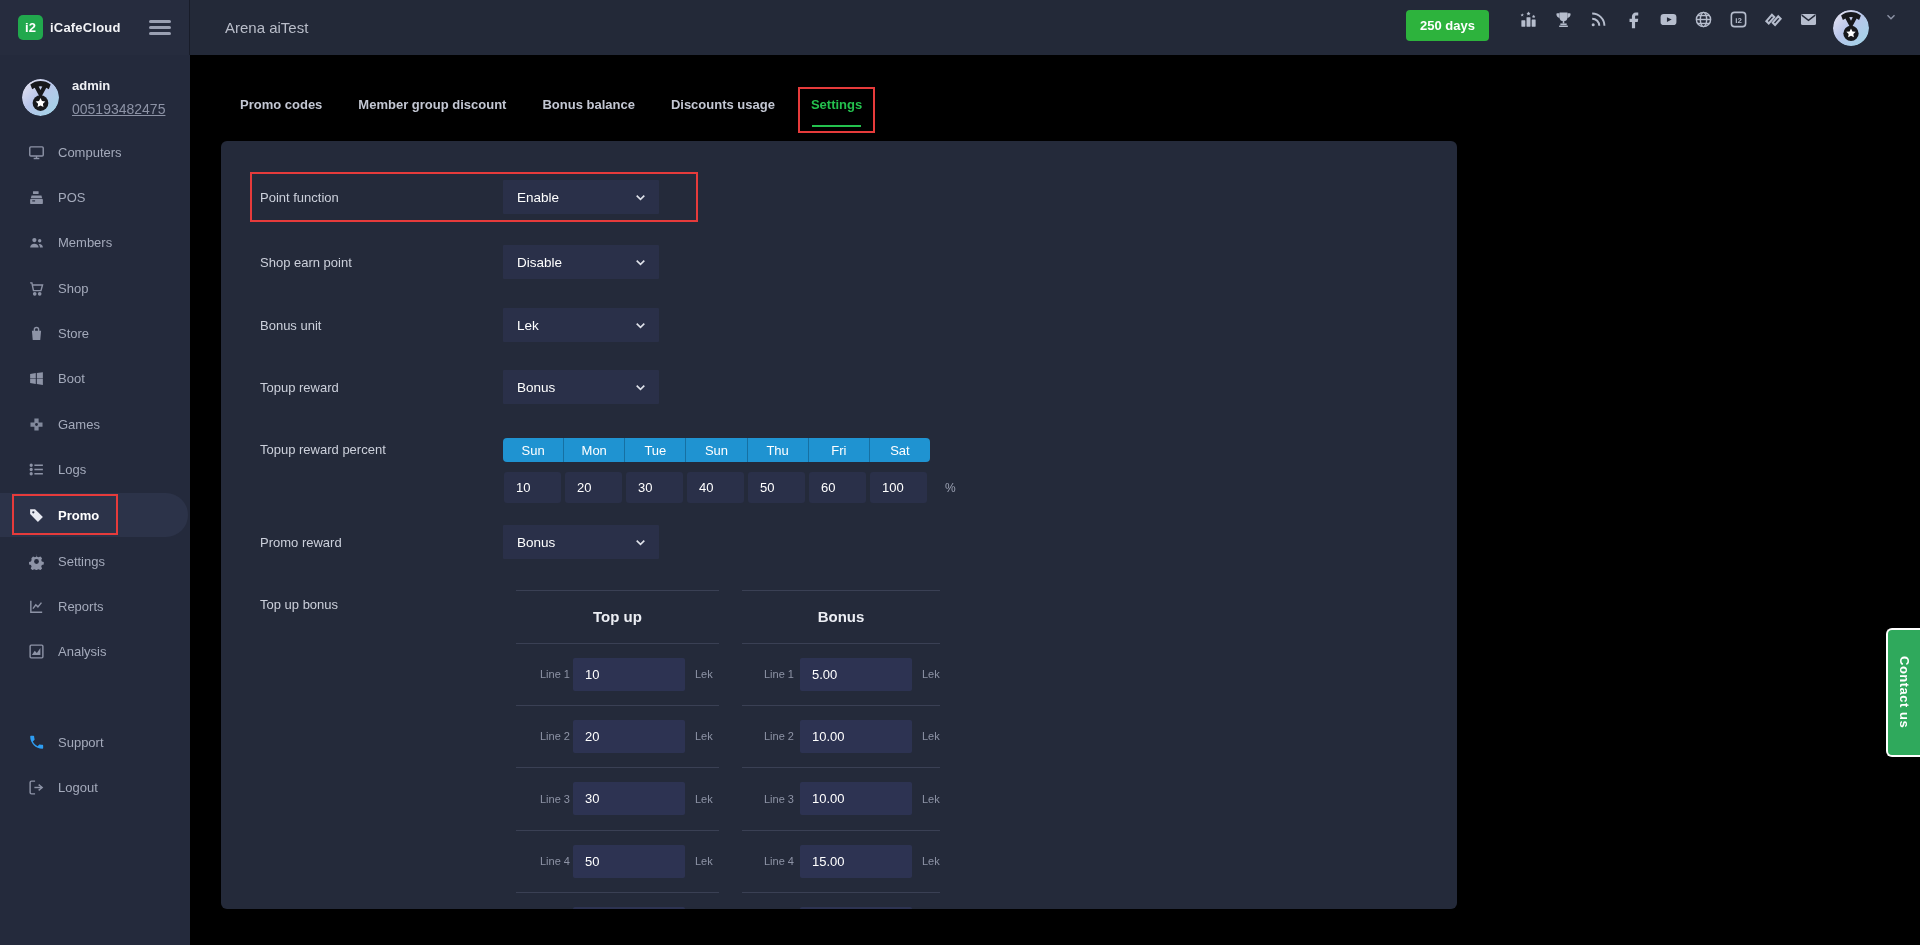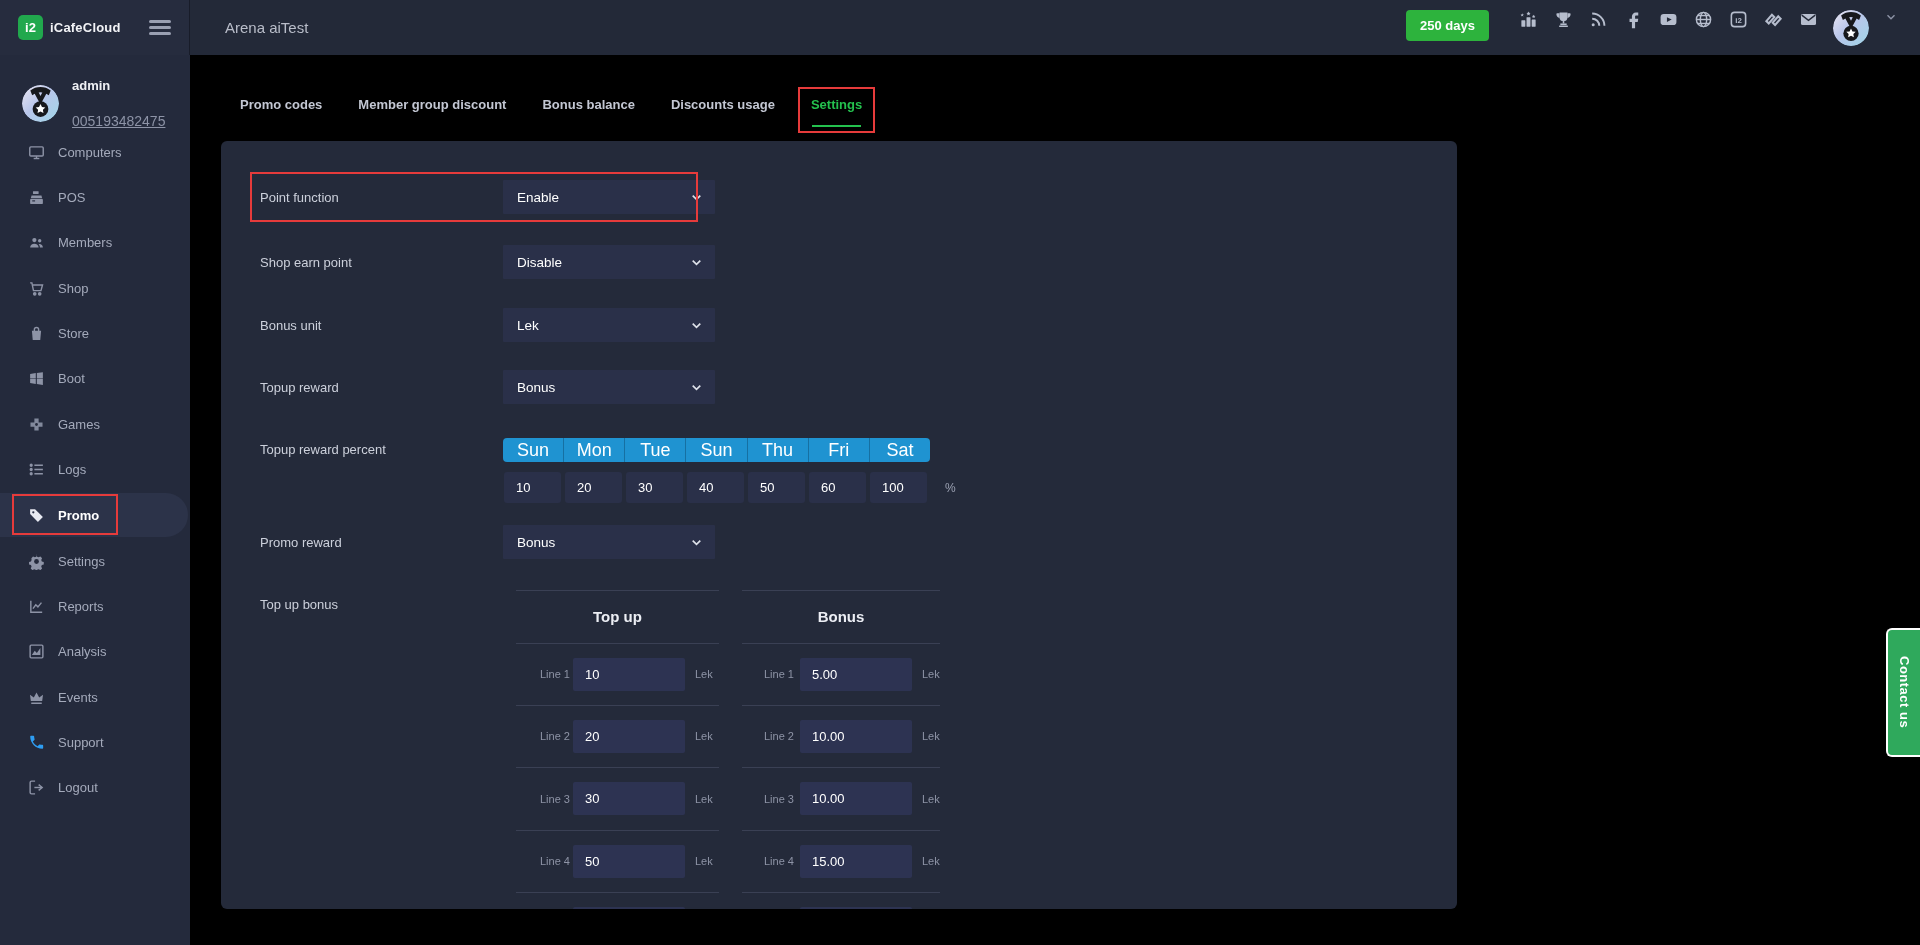--- a/index.html
+++ b/index.html
@@ -21,21 +21,21 @@
   .days-badge { background:#2db33d; color:#fff; font-size:13px; font-weight:bold; padding:8px 14px; border-radius:4px; margin-right:14px; cursor:pointer; }
   .tbicon { width:20px; height:20px; color:#b6bdcd; display:flex; align-items:center; justify-content:center; cursor:pointer; }
   .tbicon svg { width:19px; height:19px; }
   .avatar { width:36px; height:36px; border-radius:50%; overflow:hidden; cursor:pointer; flex-shrink:0; }
   .chev { color:#8d93a6; cursor:pointer; }
 
   
   .sidebar { position:absolute; top:55px; left:0; width:190px; height:890px; background:#242a3c; z-index:4; }
   .userbox { position:absolute; top:23px; left:22px; display:flex; align-items:center; gap:13px; }
   .userbox .avatar { width:37px; height:37px; }
-  .uname { font-size:13px; font-weight:bold; color:#f0f1f5; margin-bottom:20px; }
+  .uname { font-size:13px; font-weight:bold; color:#f0f1f5; margin-bottom:8px; }
   .uid { font-size:14px; color:#8d93a6;text-decoration:underline; }
   .nav-item { position:absolute; left:0; width:190px; height:44px; display:flex; align-items:center; padding-left:28px; cursor:pointer; }
   .nav-item .nicon { width:17px; height:17px; color:#8d93a6; margin-right:13px; display:flex; align-items:center; justify-content:center; }
   .nav-item .nicon svg { width:17px; height:17px; }
   .nav-item .nlabel { font-size:13px; color:#a4aabb; }
   .nav-item.active { background:#2c3349; border-radius:0 24px 24px 0; width:188px; }
   .nav-item.active .nlabel { color:#fff; font-weight:bold; }
   .nav-item.active .nicon { color:#e8eaf2; }
   .nicon.blue { color:#2e9df2 !important; }
   .promo-annotation { position:absolute; left:12px; top:1px; width:106px; height:41px; border:2px solid #e63b3b; pointer-events:none; }
@@ -44,28 +44,28 @@
   .main { position:absolute; left:190px; top:55px; right:0; bottom:0; background:#000000; }
   .tabs { position:absolute; left:50px; top:40px; display:flex; gap:36px; }
   .tab { font-size:13px; font-weight:bold; color:#c3c7d3; line-height:20px; cursor:pointer; position:relative; }
   .tab.active { color:#24c14e; }
   .tab.active::after { content:""; position:absolute; left:1px; right:1px; bottom:-12px; height:2px; background:#24c14e; }
   .tab-annotation { position:absolute; left:-13px; right:-13px; top:-8px; bottom:-18px; border:2px solid #e63b3b; pointer-events:none; }
 
   .card { position:absolute; left:31px; top:86px; width:1236px; height:768px; background:#242a3a; border-radius:6px; overflow:hidden; }
   .frow { position:absolute; left:39px; height:34px; display:flex; align-items:center; }
   .flabel { width:243px; font-size:13px; color:#ccd0db; flex-shrink:0; }
-  .select { width:212px; height:34px; background:#2a3049; border-radius:1px; display:flex; align-items:center; padding:0 12px 0 14px; cursor:pointer; }
+  .select { width:156px; height:34px; background:#2a3049; border-radius:1px; display:flex; align-items:center; padding:0 12px 0 14px; cursor:pointer; }
   .select .selval { font-size:13.5px; color:#fff; flex:1; }
   .select svg { width:13px; height:13px; color:#dfe2ea; }
   .pf-annotation { position:absolute; left:29px; top:31px; width:448px; height:50px; border:2px solid #e63b3b; pointer-events:none; z-index:3; }
 
   .week-label { position:absolute; left:39px; top:291px; height:34px; display:flex; align-items:center; font-size:13px; color:#ccd0db; }
   .week-header { position:absolute; left:282px; top:297px; width:427px; height:24px; display:flex; background:#1f93d1; border-radius:4px; overflow:hidden; }
-  .wday { flex:1; display:flex; align-items:center; justify-content:center; font-size:18px; color:#fff; border-right:1px solid rgba(12,70,104,.45); }
+  .wday { flex:1; display:flex; align-items:center; justify-content:center; font-size:13px; color:#fff; border-right:1px solid rgba(12,70,104,.45); }
   .wday:last-child { border-right:none; }
   .week-inputs { position:absolute; left:283px; top:331px; display:flex; gap:4px; }
   .winput { width:57px; height:31px; background:#2a3049; border:none; border-radius:3px; color:#fff; font-size:13px; padding-left:12px; font-family:inherit; }
   .pct { position:absolute; left:724px; top:331px; height:31px; display:flex; align-items:center; font-size:12px; color:#9ba1b2; }
 
   .tub-label { position:absolute; left:39px; top:456px; font-size:13px; color:#ccd0db; }
   .ttable { position:absolute; top:443px; }
   .ttable .sep { position:absolute; left:0; right:0; height:1px; background:#3a4054; }
   .thead { position:absolute; left:0; right:0; top:6px; height:53px; display:flex; align-items:center; justify-content:center; font-size:15px; font-weight:bold; color:#eceef4; }
   .trow { position:absolute; left:0; right:0; height:62px; display:flex; align-items:center; }
@@ -321,29 +321,20 @@
     </div>
     <div class="nav-item" style="top:574px">
       <span class="nicon">
           <svg viewBox="0 0 24 24" fill="none" stroke="currentColor" stroke-width="2">
             <rect x="3" y="3" width="18" height="18" rx="1.5"></rect>
             <path d="M5.5 17l4-6 3 3 5-7v10z" fill="currentColor" stroke="none"></path>
           </svg>
         </span>
       <span class="nlabel">Analysis</span>
     </div>
-    <div class="nav-item" style="top:620px">
-      <span class="nicon">
-          <svg viewBox="0 0 24 24" fill="currentColor">
-            <path d="M4 17l-1.2-9 5.4 4L12 5l3.8 7 5.4-4L20 17z"></path>
-            <rect x="4.5" y="19" width="15" height="2" rx="0.5"></rect>
-          </svg>
-        </span>
-      <span class="nlabel">Events</span>
-    </div>
     <div class="nav-item" style="top:665px">
       <span class="nicon blue">
           <svg viewBox="0 0 24 24" fill="currentColor">
             <path d="M6.8 10.5c1.5 2.9 3.8 5.2 6.7 6.7l2.2-2.2c.3-.3.7-.4 1-.3 1.2.4 2.4.6 3.7.6.6 0 1 .4 1 1v3.6c0 .6-.4 1-1 1C10.9 20.9 3.1 13.1 3.1 3.6c0-.6.4-1 1-1h3.6c.6 0 1 .4 1 1 0 1.3.2 2.5.6 3.7.1.3 0 .7-.3 1l-2.2 2.2z"></path>
           </svg>
         </span>
       <span class="nlabel">Support</span>
     </div>
     <div class="nav-item" style="top:710px">
       <span class="nicon">

